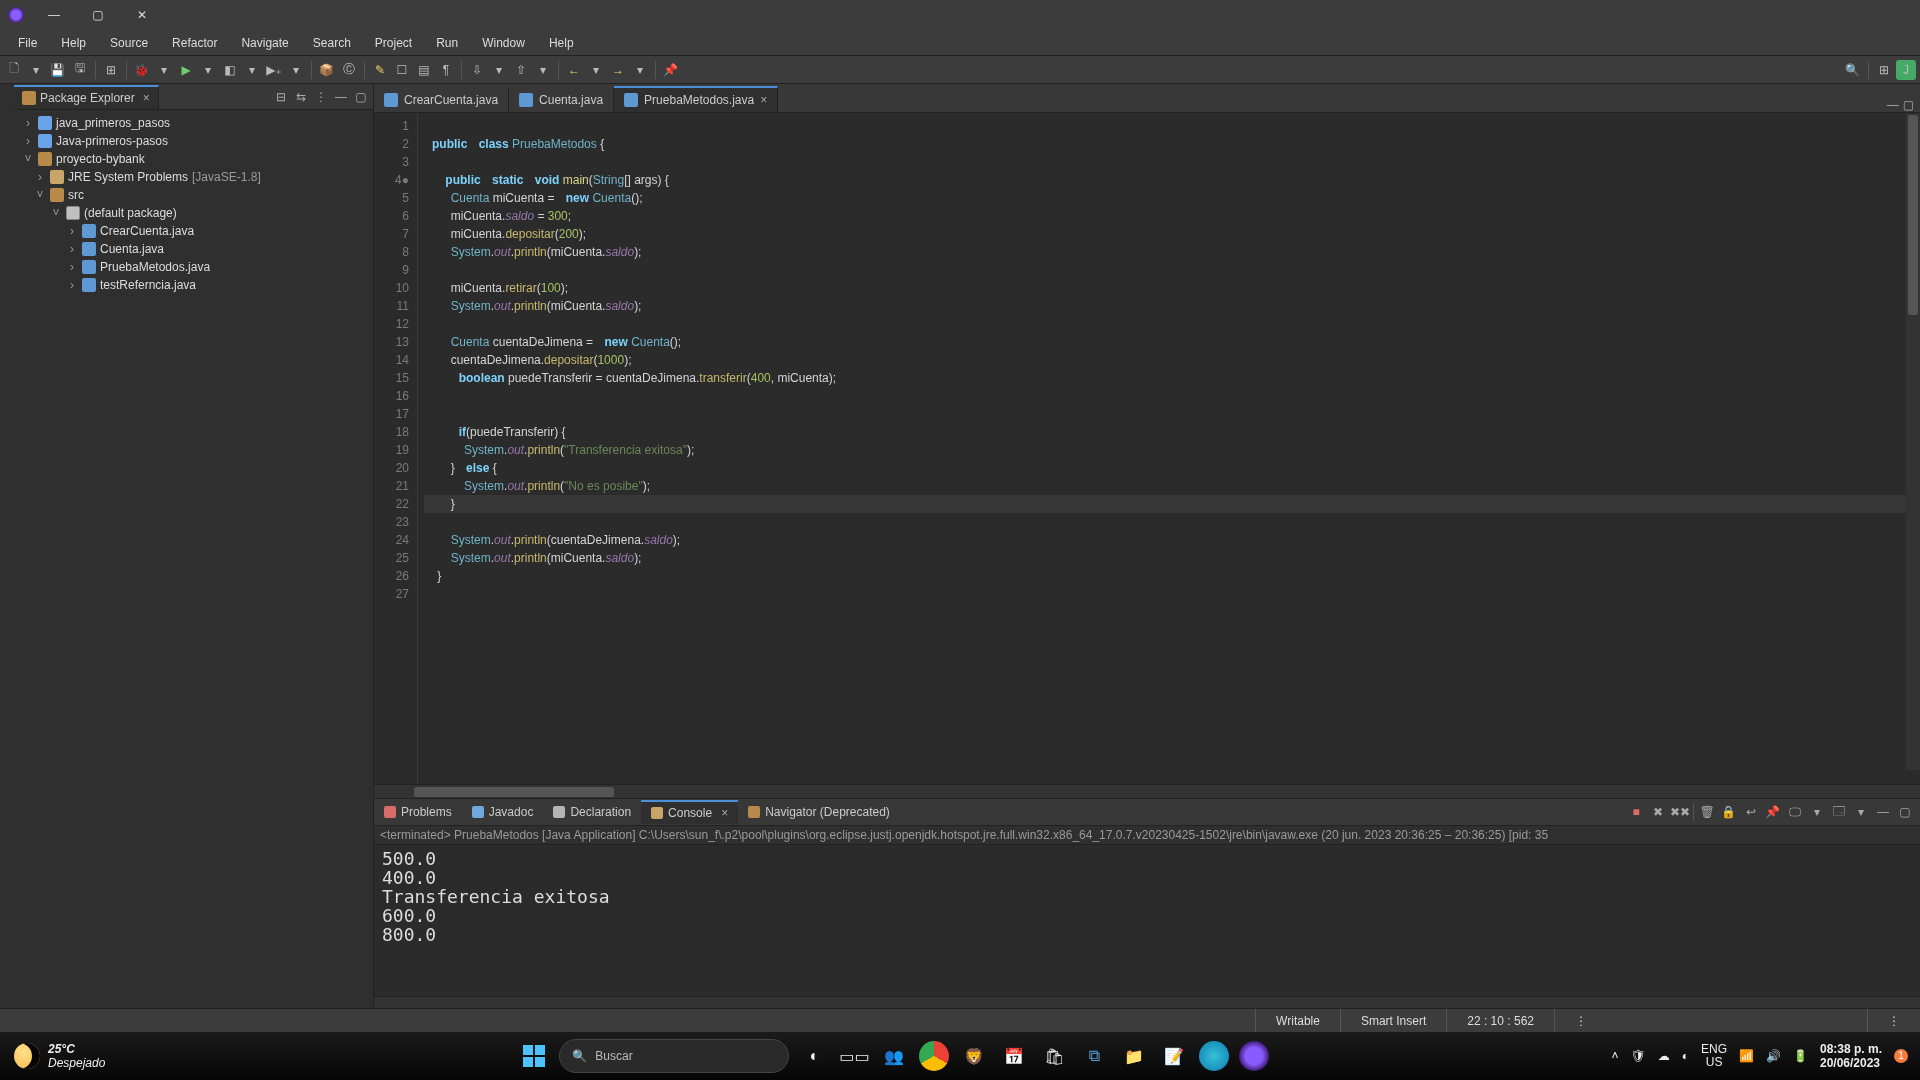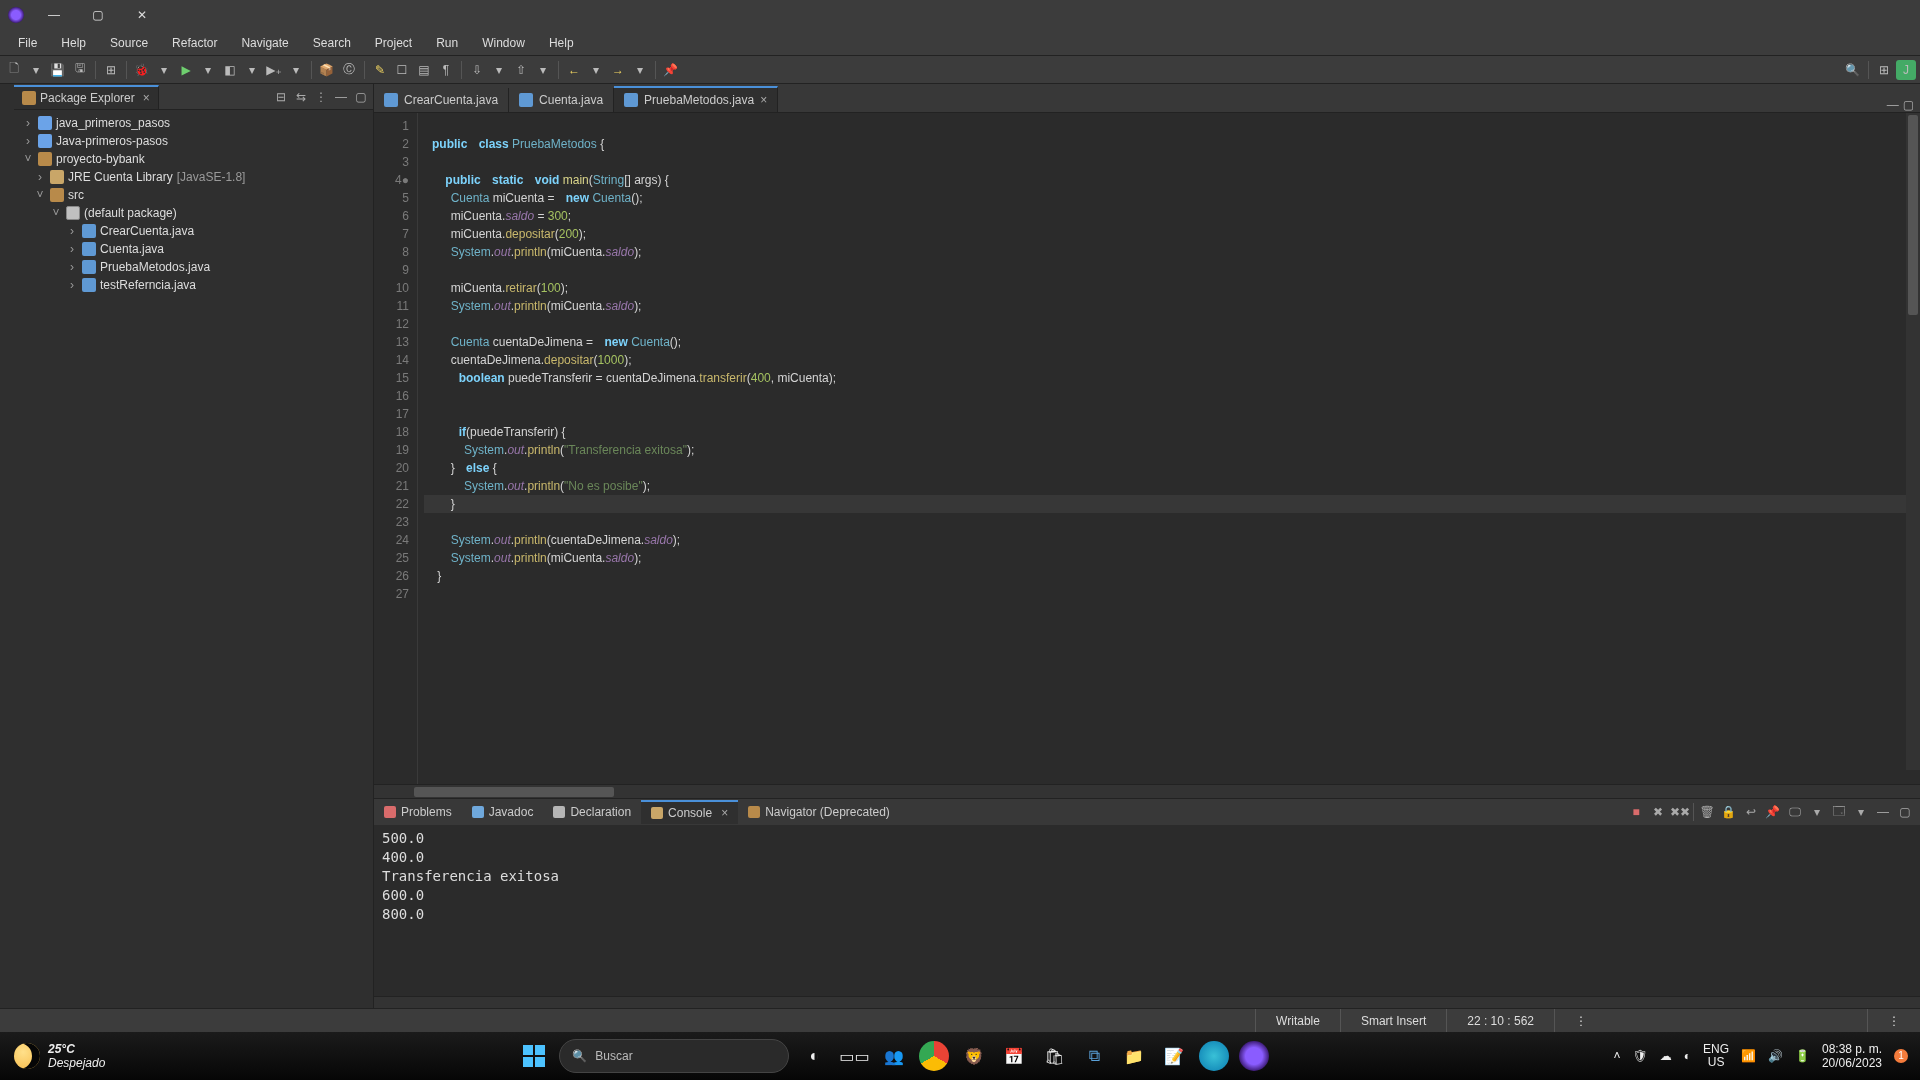--- a/index.html
+++ b/index.html
@@ -65,36 +65,36 @@
 .scrollh .thumb { background: #555; height: 10px; width: 200px; margin-left: 40px; border-radius: 2px; }
 .bottompanel { height: 210px; border-top: 1px solid #222; display: flex; flex-direction: column; }
 .bptabs { background: #383838; height: 26px; display: flex; align-items: center; }
 .bptab { padding: 4px 10px; display: flex; align-items: center; gap: 5px; color: #ccc; }
 .bptab.active { background: #2f2f2f; border-top: 2px solid #4a90d9; }
 .bptab .bicon { width: 12px; height: 12px; display: inline-block; border-radius: 2px; }
 .bptoolbar { margin-left: auto; display: flex; gap: 4px; padding-right: 6px; }
 .bptoolbar span { width: 18px; height: 18px; display: flex; align-items:center; justify-content:center; color: #aaa; }
 .bptoolbar .red { color: #d96b6b; }
 .console-header { background: #2f2f2f; color: #9a9a9a; padding: 2px 6px; border-top: 1px solid #222; border-bottom: 1px solid #222; white-space: nowrap; overflow: hidden; }
-.console-body { flex: 1; background: #2b2b2b; font-family: Consolas, monospace; font-size: 14px; line-height: 19px; padding: 4px 8px; color: #ddd; white-space: pre; }
+.console-body { flex: 1; background: #2b2b2b; font-family: Consolas, monospace; font-size: 18px; line-height: 19px; padding: 4px 8px; color: #ddd; white-space: pre; }
 .statusbar { height: 24px; background: #3c3c3c; border-top: 1px solid #222; display: flex; align-items: center; color: #ddd; }
 .statusbar .cell { padding: 0 20px; border-left: 1px solid #555; height: 100%; display: flex; align-items: center; }
 .statusbar .spacer { flex: 1; }
 .taskbar { height: 48px; background: linear-gradient(#1b1b1b,#060606); display: flex; align-items: center; color: #eee; }
 .weather { display: flex; align-items: center; gap: 8px; padding: 0 14px; }
 .weather .moon { width: 26px; height: 26px; border-radius: 50%; background: radial-gradient(circle at 35% 35%, #ffe08a, #f5b642); box-shadow: inset -8px 0 0 #060606; }
 .weather .wtext { line-height: 14px; font-style: italic; }
 .weather .wtext div:first-child { font-weight: 600; }
 .taskcenter { display: flex; align-items: center; gap: 10px; margin: 0 auto 0 400px; }
 .searchbox { background: #2a2a2a; border: 1px solid #444; border-radius: 18px; width: 230px; height: 34px; display: flex; align-items: center; padding: 0 12px; gap: 8px; color: #bbb; }
 .taskicon { width: 30px; height: 30px; border-radius: 6px; display: flex; align-items: center; justify-content: center; font-size: 16px; }
 .winlogo { display: grid; grid-template-columns: 10px 10px; grid-template-rows: 10px 10px; gap: 2px; }
 .winlogo span { background: #4cc2ff; }
 .tray { margin-left: auto; display: flex; align-items: center; gap: 12px; padding-right: 12px; }
-.tray .clock { text-align: right; line-height: 14px; }
+.tray .clock { line-height: 14px; font-weight: bold; }
 .tray .dot { width: 14px; height: 14px; border-radius: 50%; background: #f57c3c; display: inline-block; text-align:center; font-size:10px; line-height:14px; color:#fff; }
 .ghost-scroll { height:12px; background:#333; border-top:1px solid #222; }
 </style>
 </head>
 <body>
 
 <div class="titlebar">
   <div class="icon"></div>
   <div class="winbtn">―</div>
   <div class="winbtn">▢</div>
@@ -186,21 +186,21 @@
           <span>Java-primeros-pasos</span>
         </div>
         <div class="tree-item l0">
           <span class="tw">˅</span>
           <span class="picon proj-open"></span>
           <span>proyecto-bybank</span>
         </div>
         <div class="tree-item l1">
           <span class="tw">›</span>
           <span class="picon lib"></span>
-          <span>JRE Cuenta Library</span>
+          <span>JRE System Problems</span>
           <span class="muted"> [JavaSE-1.8]</span>
         </div>
         <div class="tree-item l1">
           <span class="tw">˅</span>
           <span class="picon pkgsrc"></span>
           <span>src</span>
         </div>
         <div class="tree-item l2">
           <span class="tw">˅</span>
           <span class="picon pkg"></span>
@@ -323,20 +323,21 @@
           <span>↩</span>
           <span>📌</span>
           <span>🖵</span>
             <span>▾</span>
           <span>🗔</span>
             <span>▾</span>
           <span>―</span>
           <span>▢</span>
         </div>
       </div>
+      <div class="console-header">&lt;terminated&gt; PruebaMetodos [Java Application] C:\Users\sun_f\.p2\pool\plugins\org.eclipse.justj.openjdk.hotspot.jre.full.win32.x86_64_17.0.7.v20230425-1502\jre\bin\javaw.exe  (20 jun. 2023 20:36:25 – 20:36:25) [pid: 35</div>
       <div class="console-body" id="consolebody">500.0
 400.0
 Transferencia exitosa
 600.0
 800.0</div>
       <div class="ghost-scroll"></div>
     </div>
   </div>
 </div>
 

